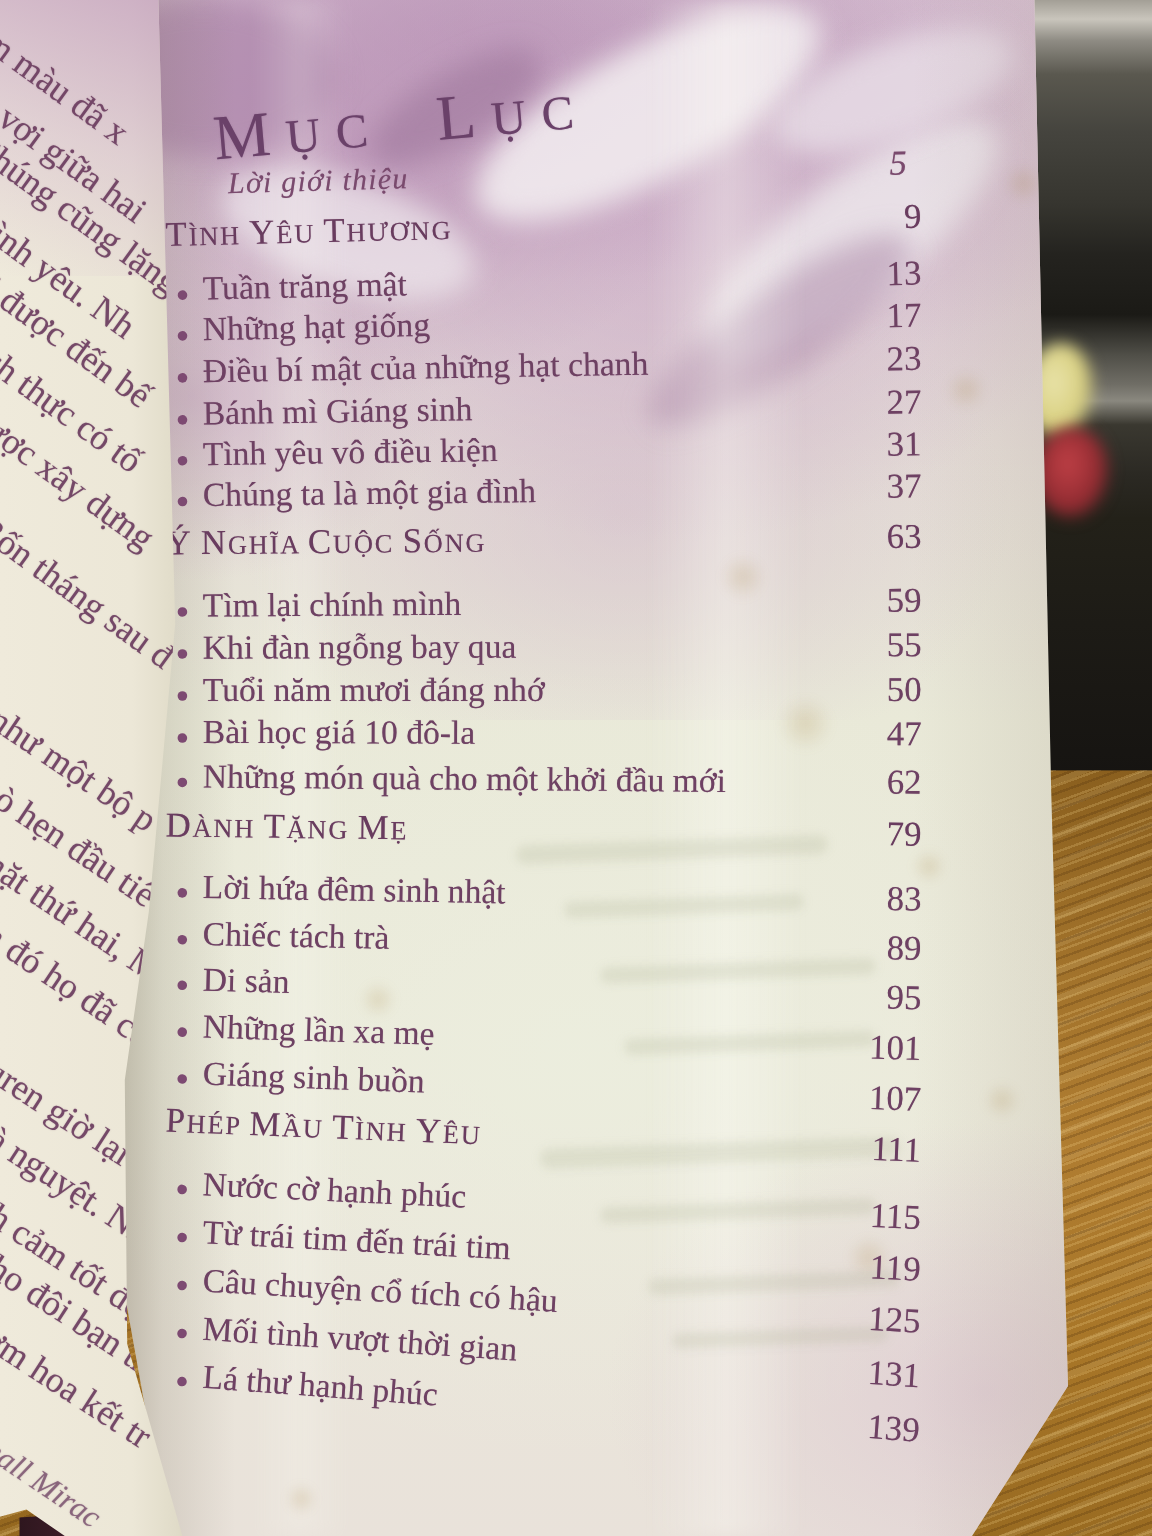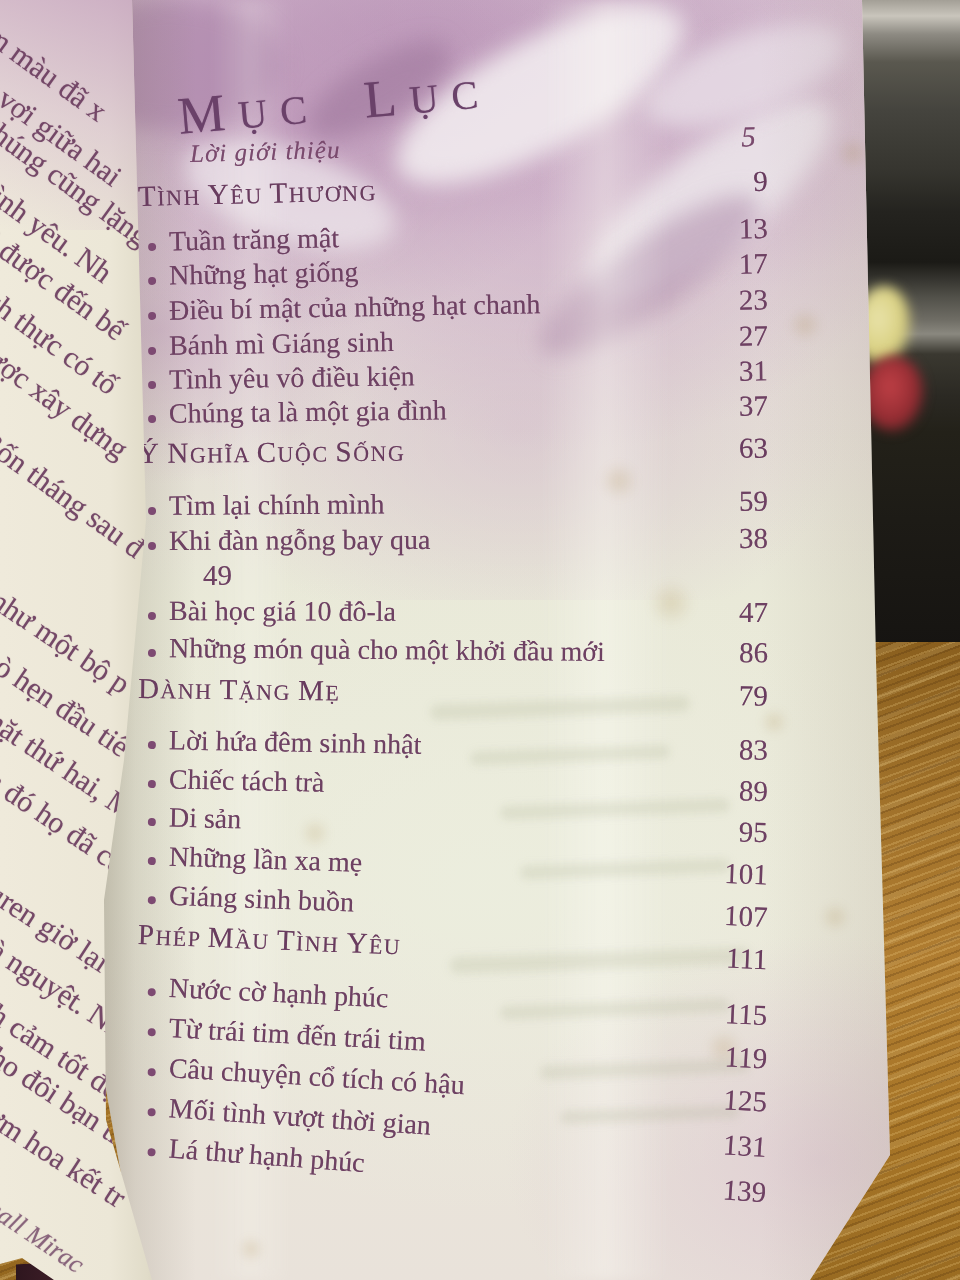--- a/index.html
+++ b/index.html
@@ -205,32 +205,33 @@
           <div class="toc-row heading" style="top: 437px; transform: rotate(-0.5deg);">
             <span class="lbl"><span class="word"><span class="cap">Ý</span></span> <span class="word"><span class="cap">N</span>GHĨA</span> <span class="word"><span class="cap">C</span>UỘC</span> <span class="word"><span class="cap">S</span>ỐNG</span> </span>
             <span class="num">63</span>
           </div>
           <div class="toc-row item" style="top: 489px; transform: rotate(-0.4deg);">
             <span class="lbl"><span class="bullet"></span>Tìm lại chính mình</span>
             <span class="num">59</span>
           </div>
           <div class="toc-row item" style="top: 524px; transform: rotate(-0.2deg);">
             <span class="lbl"><span class="bullet"></span>Khi đàn ngỗng bay qua</span>
-            <span class="num">38</span>
+            <span class="num">55</span>
           </div>
           <div class="toc-row item" style="top: 559px; transform: rotate(0deg);">
-            <span class="num">49</span>
+            <span class="lbl"><span class="bullet"></span>Tuổi năm mươi đáng nhớ</span>
+            <span class="num">50</span>
           </div>
           <div class="toc-row item" style="top: 594px; transform: rotate(0.2deg);">
             <span class="lbl"><span class="bullet"></span>Bài học giá 10 đô-la</span>
             <span class="num">47</span>
           </div>
           <div class="toc-row item" style="top: 631px; transform: rotate(0.5deg);">
             <span class="lbl"><span class="bullet"></span>Những món quà cho một khởi đầu mới</span>
-            <span class="num">86</span>
+            <span class="num">62</span>
           </div>
           <div class="toc-row heading" style="top: 672px; transform: rotate(0.7deg);">
             <span class="lbl"><span class="word"><span class="cap">D</span>ÀNH</span> <span class="word"><span class="cap">T</span>ẶNG</span> <span class="word"><span class="cap">M</span>Ẹ</span> </span>
             <span class="num">79</span>
           </div>
           <div class="toc-row item" style="top: 723px; transform: rotate(1deg);">
             <span class="lbl"><span class="bullet"></span>Lời hứa đêm sinh nhật</span>
             <span class="num">83</span>
           </div>
           <div class="toc-row item" style="top: 762px; transform: rotate(1.2deg);">

